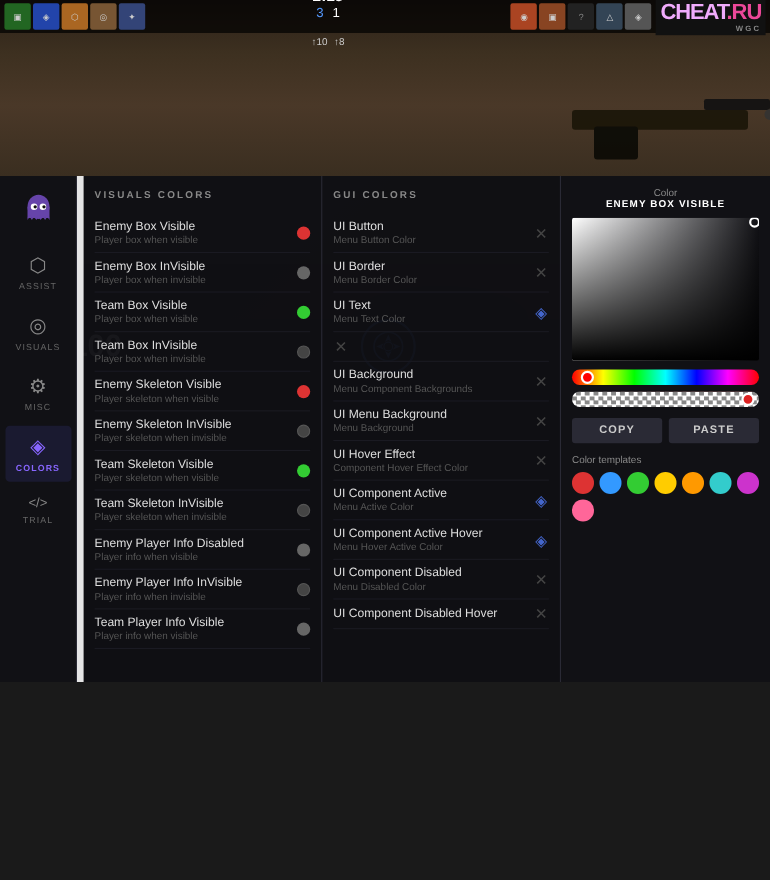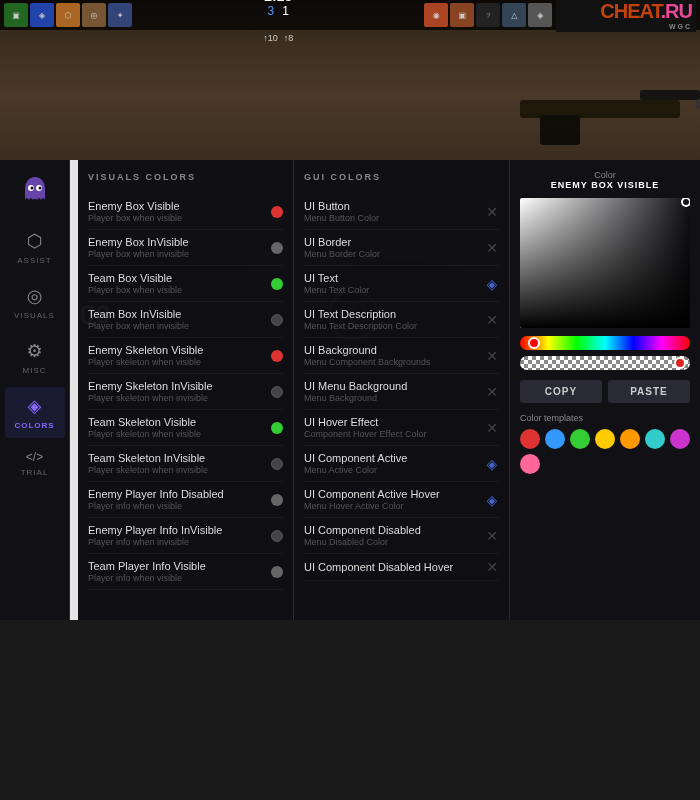--- a/index.html
+++ b/index.html
@@ -392,21 +392,21 @@
 
     <div class="hud-right">
       <div class="hud-avatars">
         <div class="hud-avatar" style="background:#aa4422;">◉</div>
         <div class="hud-avatar" style="background:#884422;">▣</div>
         <div class="hud-avatar" style="background:#222222;color:#888;">?</div>
         <div class="hud-avatar" style="background:#334455;">△</div>
         <div class="hud-avatar" style="background:#555;">◈</div>
       </div>
       <div class="cheat-logo">
-        <span style="color:#c2410c;margin-left:40px;">CHEAT</span><span style="color:#ec4899;">.RU</span>
+        <span style="color:#f0abfc;">CHEAT</span><span style="color:#ec4899;">.RU</span>
         <div style="font-size:7px;color:#888;text-align:right;letter-spacing:2px;">WGC</div>
       </div>
     </div>
   </div>
 
   <svg class="gun-svg" style="position:absolute;bottom:0;right:0;width:300px;height:130px;" viewBox="0 0 300 130">
 
     <g transform="translate(40,30)" fill="#2a2015" opacity="0.9">
       <rect x="80" y="40" width="160" height="18" rx="3" fill="#1a1508"></rect>
       <rect x="200" y="30" width="60" height="10" rx="2" fill="#111"></rect>
@@ -447,21 +447,21 @@
     <div class="sidebar-item active-colors">
       <div class="sidebar-icon" style="color:#8866ff;">◈</div>
       <div class="sidebar-label" style="color:#8866ff;font-weight:bold;">COLORS</div>
     </div>
     <div class="sidebar-item">
       <div class="sidebar-icon" style="font-size:12px;">&lt;/&gt;</div>
       <div class="sidebar-label">TRIAL</div>
     </div>
   </div>
 
-  <div class="panel-col" style="border-left: 8px solid #e5e5e5;">
+  <div class="panel-col" style="border-left: 6px solid #e5e5e5;">
     <div class="col-header">VISUALS COLORS</div>
 
     <div class="setting-item">
       <div class="setting-text">
         <div class="setting-name">Enemy Box Visible</div>
         <div class="setting-desc">Player box when visible</div>
       </div>
       <div class="color-dot red"></div>
     </div>
     <div class="setting-item">
@@ -560,24 +560,20 @@
     <div class="setting-item">
       <div class="setting-text">
         <div class="setting-name">UI Text</div>
         <div class="setting-desc">Menu Text Color</div>
       </div>
       <div class="gui-icon">
           <span class="gui-icon-blue">◈</span>
         </div>
     </div>
     <div class="setting-item">
-      <div class="setting-text">
-        <div class="setting-name">UI Text Description</div>
-        <div class="setting-desc">Menu Text Description Color</div>
-      </div>
       <div class="gui-icon">
           <span class="gui-icon-cross">✕</span>
         </div>
     </div>
     <div class="setting-item">
       <div class="setting-text">
         <div class="setting-name">UI Background</div>
         <div class="setting-desc">Menu Component Backgrounds</div>
       </div>
       <div class="gui-icon">

